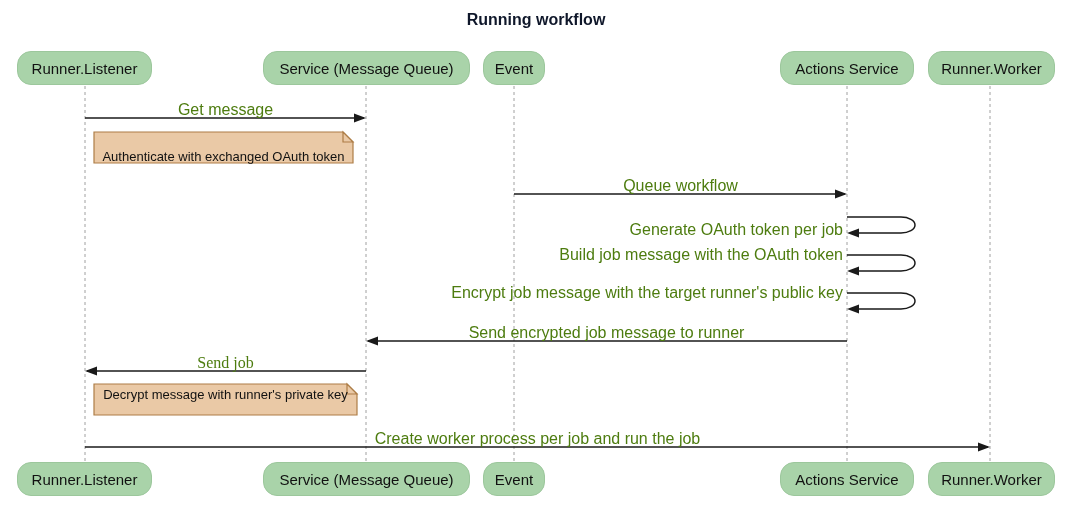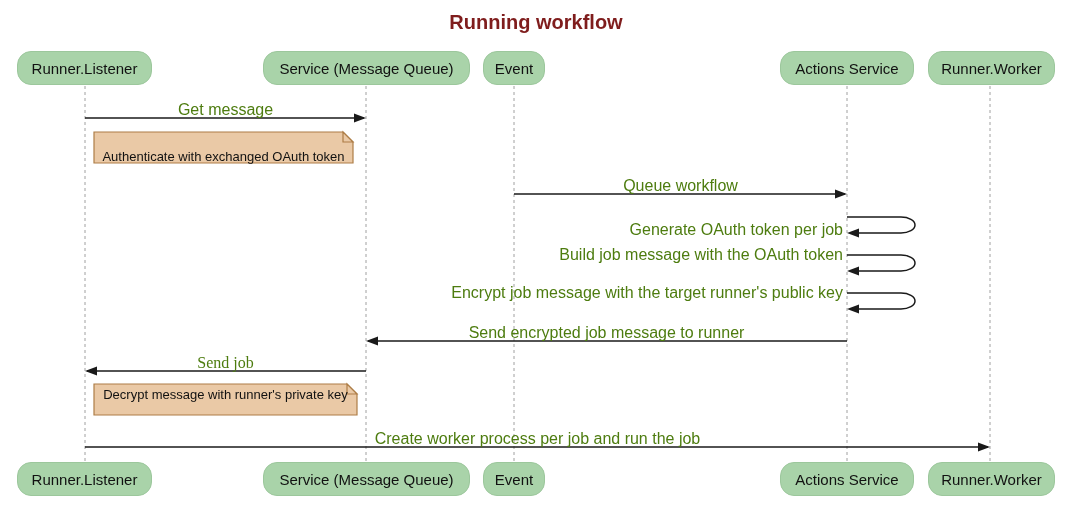--- a/index.html
+++ b/index.html
@@ -3,21 +3,21 @@
 <meta charset="utf-8">
 <style>
   html,body { margin:0; padding:0; background:#ffffff; }
   #diagram {
     position:relative; width:1072px; height:523px; background:#ffffff;
     font-family:"Liberation Sans", sans-serif; color:#111; overflow:hidden;
   }
   #layer-svg { position:absolute; left:0; top:0; }
   .title {
     position:absolute; left:0; top:11px; width:1072px; text-align:center;
-    font-size:20px; font-weight:bold; color:#7f1d1d;
+    font-size:16px; font-weight:bold; color:#0f172a;
   }
   .participant {
     position:absolute; height:34px; box-sizing:border-box;
     background:var(--participant-fill,#a9d3a9);
     border:1px solid var(--participant-border,#9cc79c);
     border-radius:14px; display:flex; align-items:center; justify-content:center;
     font-size:15px; color:#111;
   }
   .msg-label {
     position:absolute; font-size:16px; line-height:16px; color:#4d7c0f;

